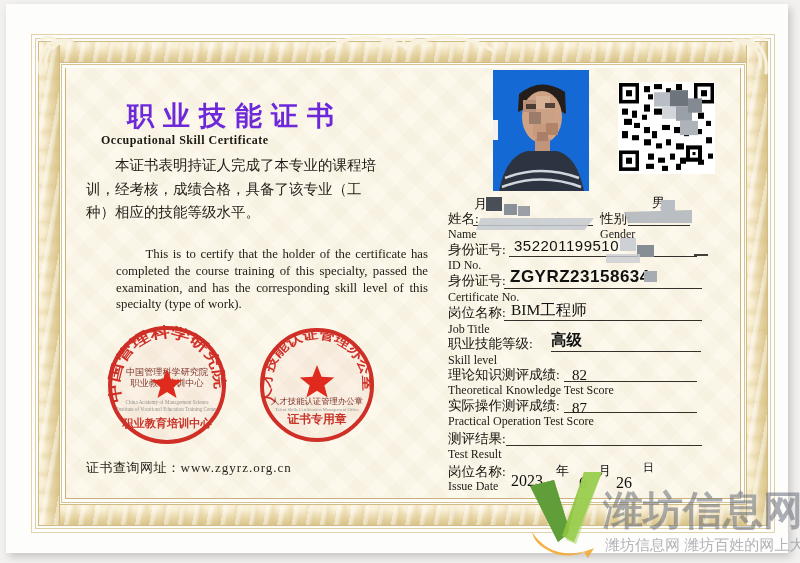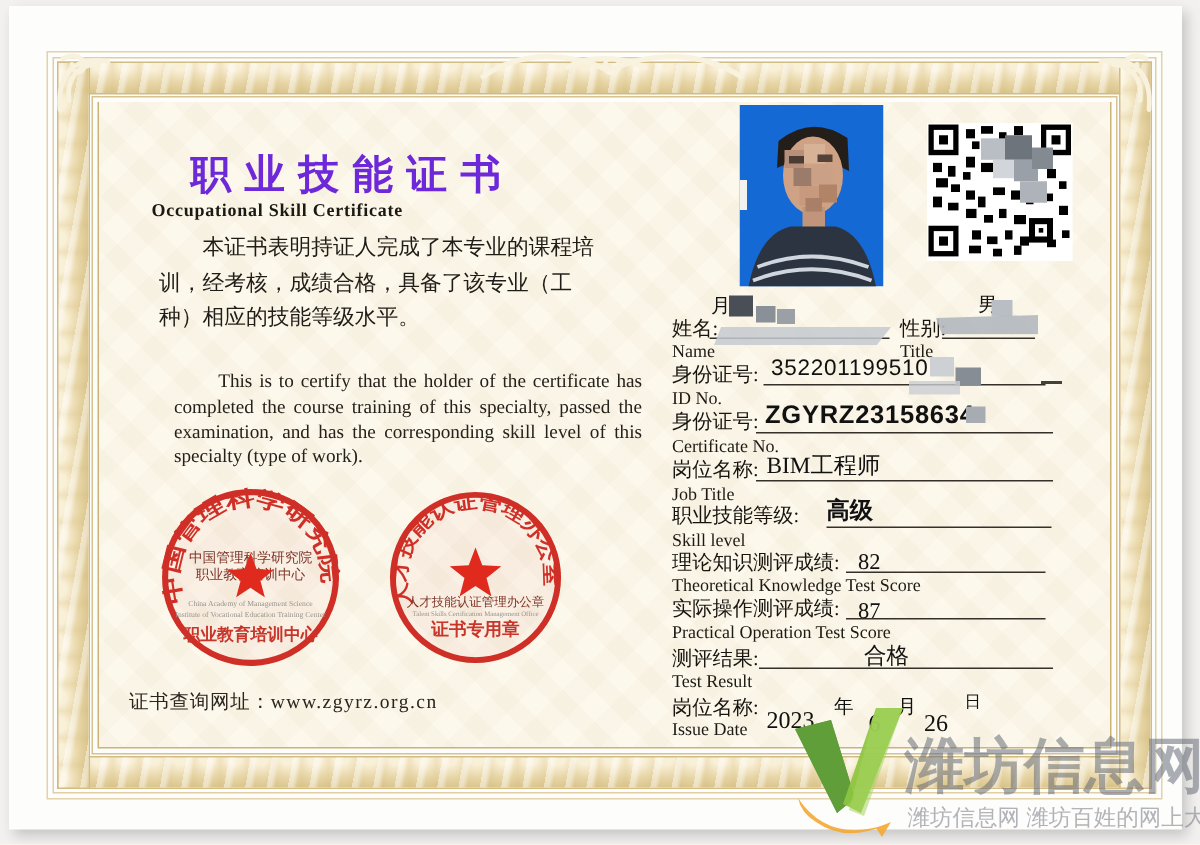--- a/index.html
+++ b/index.html
@@ -17,21 +17,21 @@
   .frame .l3{position:absolute;inset:29px;border:1px solid #d8c28e;}
   .frame .l4{position:absolute;inset:33px;border:1px solid #ccb377;}
   .ornament{position:absolute;pointer-events:none;}
   .inner{position:absolute;left:60px;top:64px;width:674px;height:430px;
     background:#fcf8ec;
     background-image:repeating-linear-gradient(45deg,rgba(205,185,135,.06) 0 12px,transparent 12px 26px),
                      repeating-linear-gradient(-45deg,rgba(205,185,135,.05) 0 15px,transparent 15px 30px);}
   
   .title{position:absolute;left:95px;top:94px;width:268px;text-align:center;font-size:27px;font-weight:bold;letter-spacing:9px;color:#6d28d9;}
   .subtitle{position:absolute;left:95px;top:129px;width:268px;font-size:12px;font-weight:bold;letter-spacing:.5px;color:#1c1914;}
-  .cnpara{position:absolute;left:80px;top:150px;width:304px;font-size:14.5px;line-height:23.5px;text-indent:2em;color:#201c17;margin-left:20px;}
+  .cnpara{position:absolute;left:80px;top:150px;width:304px;font-size:14.5px;line-height:23.5px;text-indent:2em;color:#201c17;}
   .enpara{position:absolute;left:76px;top:242px;width:312px;font-size:12.8px;line-height:16.8px;text-indent:2.3em;text-align:justify;color:#25211b;margin-left:34px;}
   .query{position:absolute;left:80px;top:455px;font-size:13px;letter-spacing:.5px;color:#2a251e;}
   .seal{position:absolute;}
   
   .fl-cn{position:absolute;font-size:13.5px;color:#17140f;white-space:nowrap;}
   .fl-en{position:absolute;font-size:12px;color:#1d1a14;white-space:nowrap;}
   .uline{position:absolute;border-bottom:1.5px solid #35312a;}
   .fval{position:absolute;color:#111;white-space:nowrap;}
   .mono-val{font-family:"Liberation Sans",sans-serif;font-weight:bold;}
   .blk{position:absolute;}
@@ -205,21 +205,21 @@
     <div class="fl-cn" style="left:442px;top:206px">姓名:</div>
     <div class="fl-en" style="left:442px;top:223px">Name</div>
     <div class="uline" style="left:467px;top:203px;width:120px;height:18px"></div>
     <div class="fval" style="left:468px;top:191px;font-size:13px">月</div>
     <div class="blk" style="left:480px;top:193px;width:16px;height:14px;background:#4a4f57"></div>
     <div class="blk" style="left:498px;top:200px;width:13px;height:11px;background:#8a9097"></div>
     <div class="blk" style="left:512px;top:202px;width:12px;height:10px;background:#9aa0a6"></div>
     <div class="blk" style="left:470px;top:214px;width:118px;height:12px;background:#c6cad0;opacity:.85;clip-path:polygon(4% 0,100% 0,92% 100%,0 100%)"></div>
 
     <div class="fl-cn" style="left:594px;top:206px">性别:</div>
-    <div class="fl-en" style="left:594px;top:223px">Title</div>
+    <div class="fl-en" style="left:594px;top:223px">Gender</div>
     <div class="uline" style="left:622px;top:203px;width:62px;height:18px"></div>
     <div class="fval" style="left:646px;top:190px;font-size:13px">男</div>
     <div class="blk" style="left:655px;top:196px;width:14px;height:11px;background:#b9bec5"></div>
     <div class="blk" style="left:618px;top:206px;width:68px;height:13px;background:#b3b8bf;opacity:.9;clip-path:polygon(0 15%,100% 0,100% 100%,6% 100%)"></div>
 
     <div class="fl-cn" style="left:442px;top:237px">身份证号:</div>
     <div class="fl-en" style="left:442px;top:254px">ID No.</div>
     <div class="uline" style="left:503px;top:234px;width:188px;height:18px"></div>
     <div class="fval mono-val" style="left:508px;top:233px;font-size:15px;font-weight:normal;letter-spacing:.5px">35220119951010</div>
     <div class="blk" style="left:614px;top:234px;width:16px;height:13px;background:#cdd1d6"></div>
@@ -250,21 +250,20 @@
     <div class="fval" style="left:566px;top:363px;font-size:15px">82</div>
 
     <div class="fl-cn" style="left:442px;top:393px">实际操作测评成绩:</div>
     <div class="fl-en" style="left:442px;top:410px">Practical Operation Test Score</div>
     <div class="uline" style="left:558px;top:390px;width:133px;height:18px"></div>
     <div class="fval" style="left:566px;top:396px;font-size:15px">87</div>
 
     <div class="fl-cn" style="left:442px;top:426px">测评结果:</div>
     <div class="fl-en" style="left:442px;top:443px">Test Result</div>
     <div class="uline" style="left:500px;top:423px;width:196px;height:18px"></div>
-    <div class="fval" style="left:500px;top:424px;width:170px;text-align:center;font-size:15px">合格</div>
 
     <div class="fl-cn" style="left:442px;top:459px">岗位名称:</div>
     <div class="fl-en" style="left:442px;top:475px">Issue Date</div>
     <div class="fval" style="left:505px;top:468px;font-size:16px">2023</div>
     <div class="fval" style="left:550px;top:458px;font-size:13px">年</div>
     <div class="fval" style="left:573px;top:470px;font-size:16px">6</div>
     <div class="fval" style="left:592px;top:458px;font-size:13px">月</div>
     <div class="fval" style="left:610px;top:470px;font-size:16px">26</div>
     <div class="fval" style="left:637px;top:456px;font-size:11px">日</div>
 

